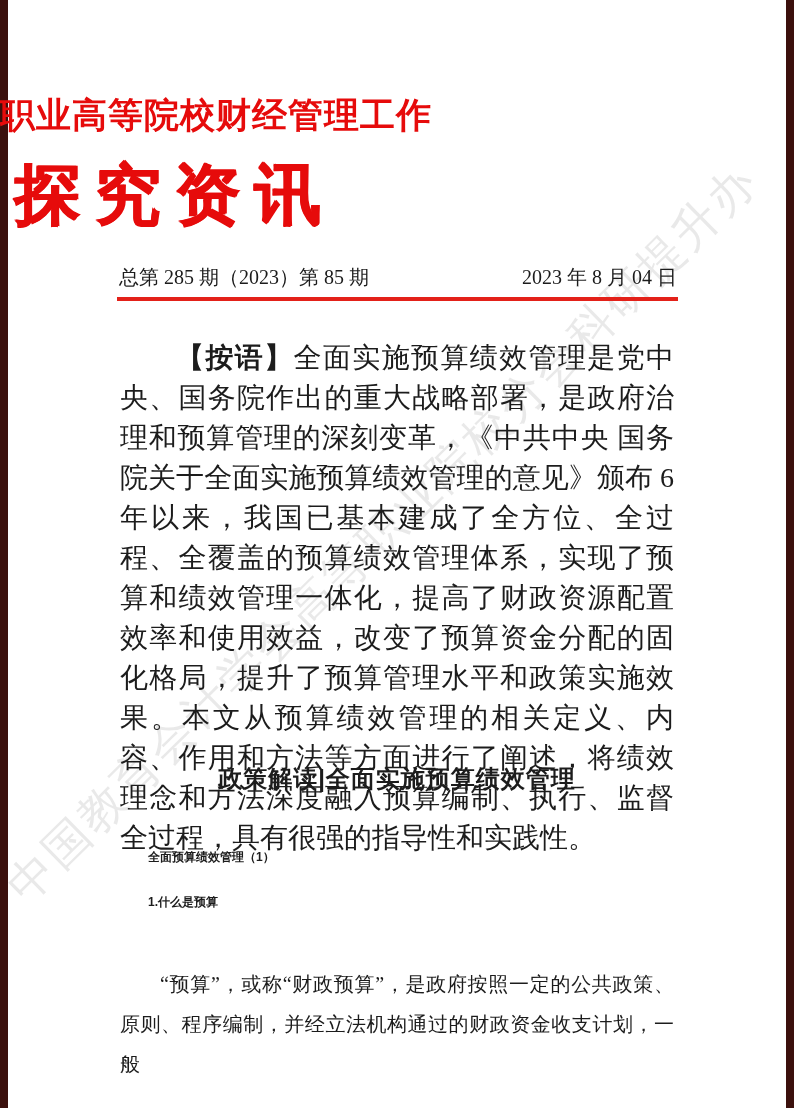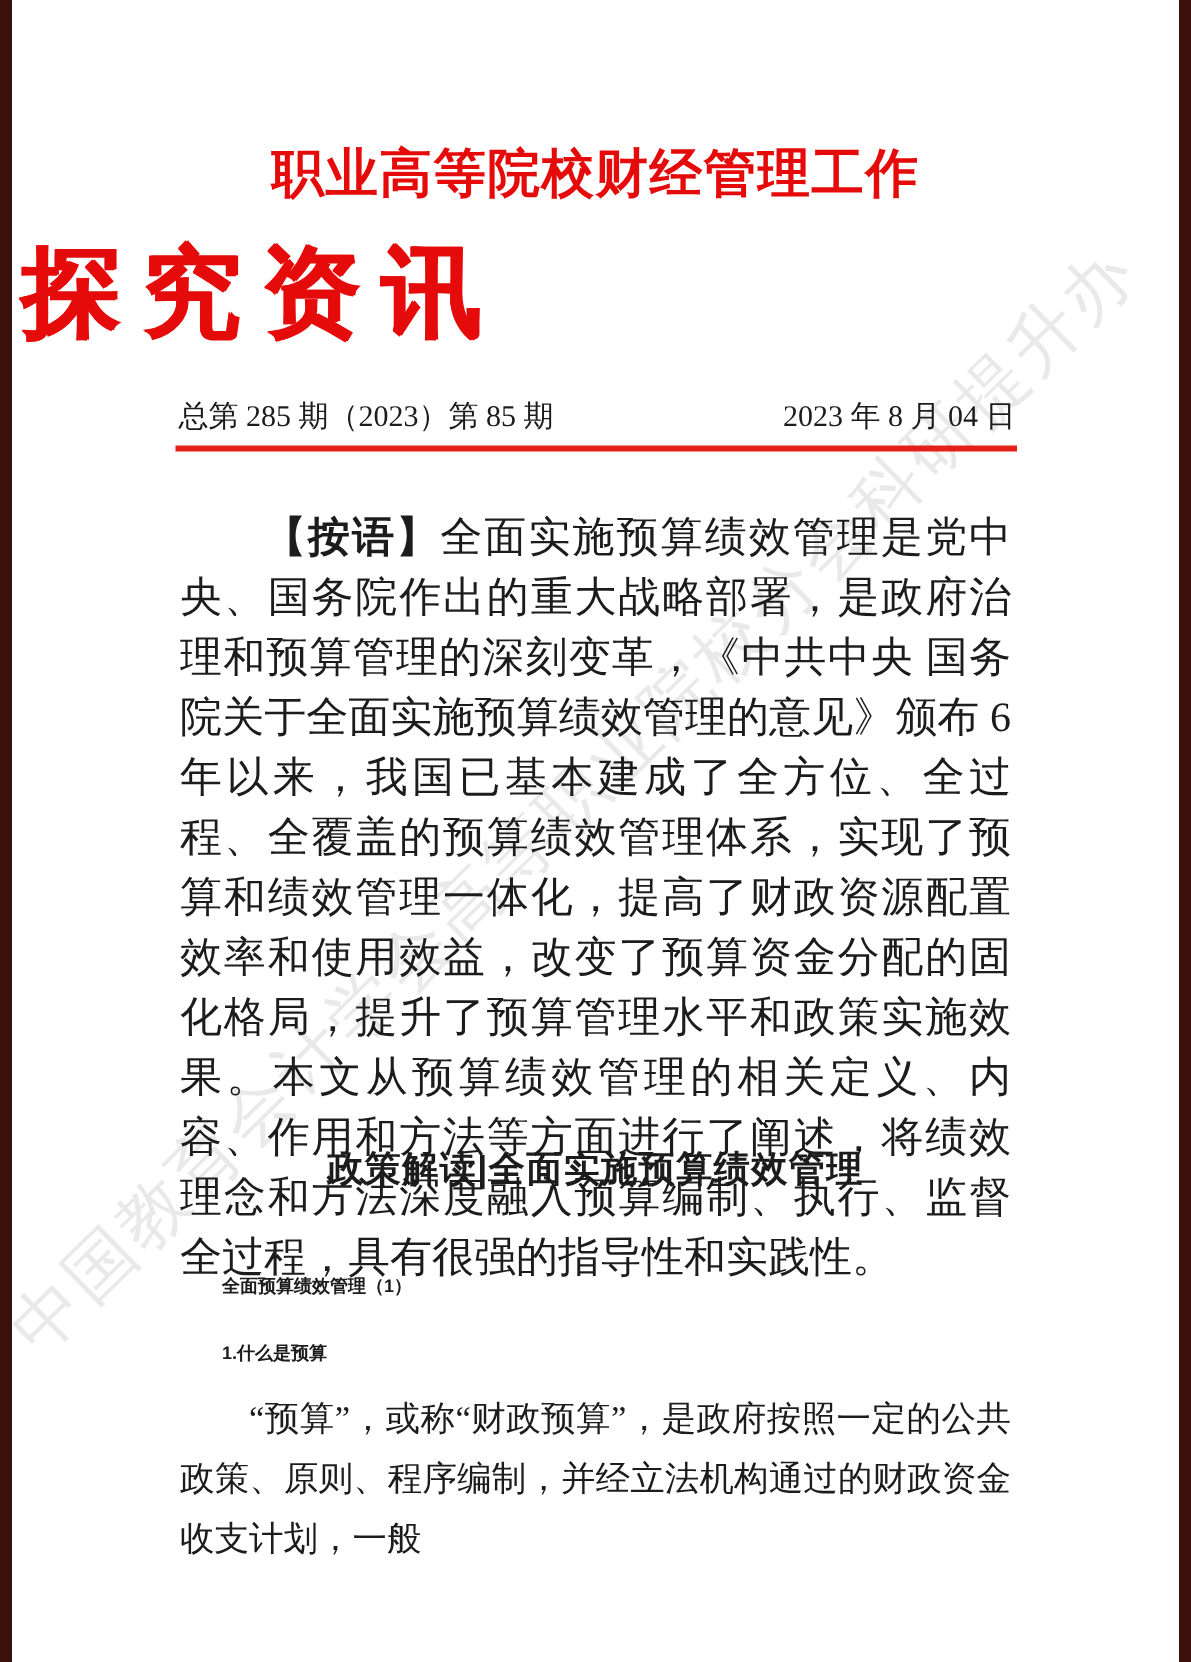--- a/index.html
+++ b/index.html
@@ -9,21 +9,21 @@
   }
   .edge-bar{position:absolute;top:0;bottom:0;width:8px;background:#3b100d;}
   .edge-bar.left{left:0;}
   .edge-bar.right{right:0;}
   .watermark{
     position:absolute;left:-6px;top:872px;transform:rotate(-44.5deg);transform-origin:0 0;
     white-space:nowrap;font-size:46px;letter-spacing:3px;color:rgba(40,40,40,0.10);
     font-family:"Liberation Sans","DejaVu Sans",sans-serif;pointer-events:none;
   }
   .masthead1{
-    position:absolute;top:92px;left:0;width:100%;text-align:center;
+    position:absolute;top:92px;left:0;width:100%;text-align:left;
     color:#e60b0b;font-size:35px;font-weight:900;letter-spacing:1px;
     font-family:"Liberation Serif","DejaVu Serif",serif;
   }
   .masthead2{
     position:absolute;top:150px;left:0;width:100%;text-align:left;
     color:#e60b0b;font-size:66px;font-weight:900;letter-spacing:14px;padding-left:14px;box-sizing:border-box;
     font-family:"Liberation Serif","DejaVu Serif",serif;
     text-shadow:1.5px 0 0 currentColor,0 1px 0 currentColor;
   }
   .dateline{
@@ -41,22 +41,22 @@
     font-size:24px;font-weight:800;letter-spacing:1px;
     font-family:"Liberation Sans","DejaVu Sans",sans-serif;
   }
   .sub{
     position:absolute;left:148px;margin:0;font-size:12px;font-weight:800;
     font-family:"Liberation Sans","DejaVu Sans",sans-serif;
   }
   .sub1{top:849px;}
   .sub2{top:894px;}
   .para2{
-    position:absolute;top:926px;left:120px;width:554px;margin:0;
-    font-size:23px;line-height:40px;text-align:justify;text-indent:2em;
+    position:absolute;top:964px;left:120px;width:554px;margin:0;
+    font-size:20px;line-height:40px;text-align:justify;text-indent:2em;
   }
 </style>
 </head>
 <body>
 
 <div id="page">
 
   <div class="edge-bar left"></div>
   <div class="edge-bar right"></div>
 

